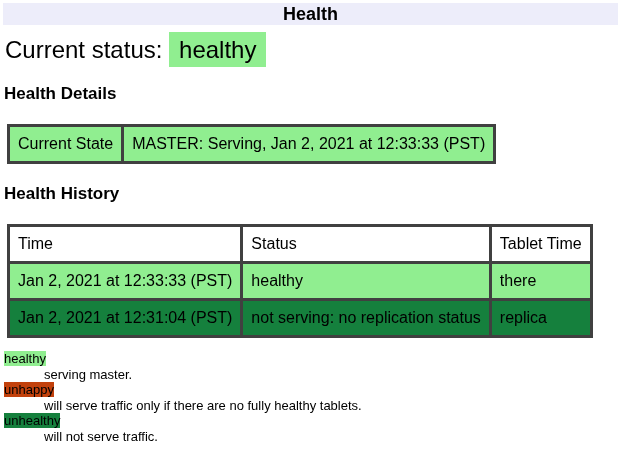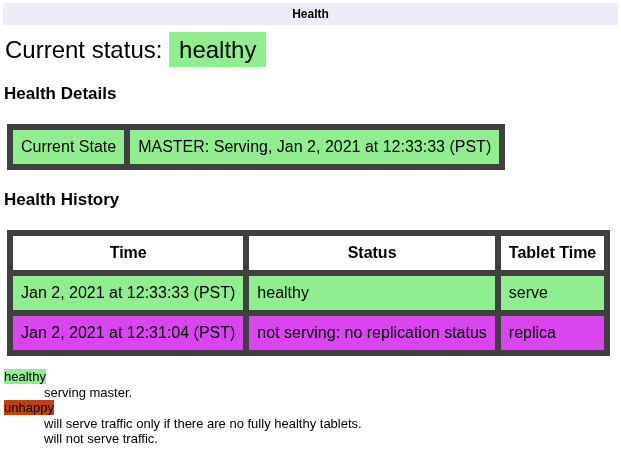--- a/index.html
+++ b/index.html
@@ -8,21 +8,21 @@
     color: #000000;
   }
   body {
     margin: 3px;
     font-family: "Liberation Sans", sans-serif;
     font-size: 16px;
   }
   .title-bar {
     background-color: #EDEDFA;
     font-weight: bold;
-    font-size: 12px;
+    font-size: 18px;
     text-align: center;
     padding: 2px 0;
     line-height: 18px;
   }
   .current-status {
     font-size: 24px;
     margin: 11px 0 0 2px;
   }
   .state-badge {
     padding: 4px 10px;
@@ -31,33 +31,33 @@
     font-size: 17px;
     font-weight: bold;
     margin: 20px 0 20px 1px;
   }
   table {
     border-collapse: collapse;
     margin-left: 4px;
     font-size: 16px;
   }
   th, td {
-    border: 6px solid #404040;
+    border: 3px solid #404040;
     padding: 8px;
     text-align: left;
     white-space: nowrap;
   }
   th {
-    text-align: center;
-    font-weight: bold;
+    text-align: left;
+    font-weight: normal;
     background: #ffffff;
   }
   [data-state="healthy"]   { background-color: #90EE90; }
   [data-state="unhappy"]   { background-color: #c2410c; }
-  [data-state="unhealthy"] { background-color: #d946ef; }
+  [data-state="unhealthy"] { background-color: #15803d; }
   dl.legend {
     font-size: 13px;
     margin: 13px 0 0 1px;
     line-height: 15.5px;
   }
   dl.legend dt { margin: 0; }
   dl.legend dd { margin: 0 0 0 40px; }
 </style>
 </head>
 <body>
@@ -84,31 +84,32 @@
     <tr>
       <th>Time</th>
       <th>Status</th>
       <th>Tablet Time</th>
     </tr>
   </thead>
   <tbody>
     <tr data-state="healthy">
       <td>Jan 2, 2021 at 12:33:33 (PST)</td>
       <td>healthy</td>
-      <td>serve</td>
+      <td>there</td>
     </tr>
     <tr data-state="unhealthy">
       <td>Jan 2, 2021 at 12:31:04 (PST)</td>
       <td>not serving: no replication status</td>
       <td>replica</td>
     </tr>
   </tbody>
 </table>
 
 <dl class="legend">
   <dt><span data-state="healthy">healthy</span></dt>
   <dd>serving master.</dd>
 
   <dt><span data-state="unhappy">unhappy</span></dt>
   <dd>will serve traffic only if there are no fully healthy tablets.</dd>
 
+  <dt><span data-state="unhealthy">unhealthy</span></dt>
   <dd>will not serve traffic.</dd>
 </dl>
 
 </body></html>

